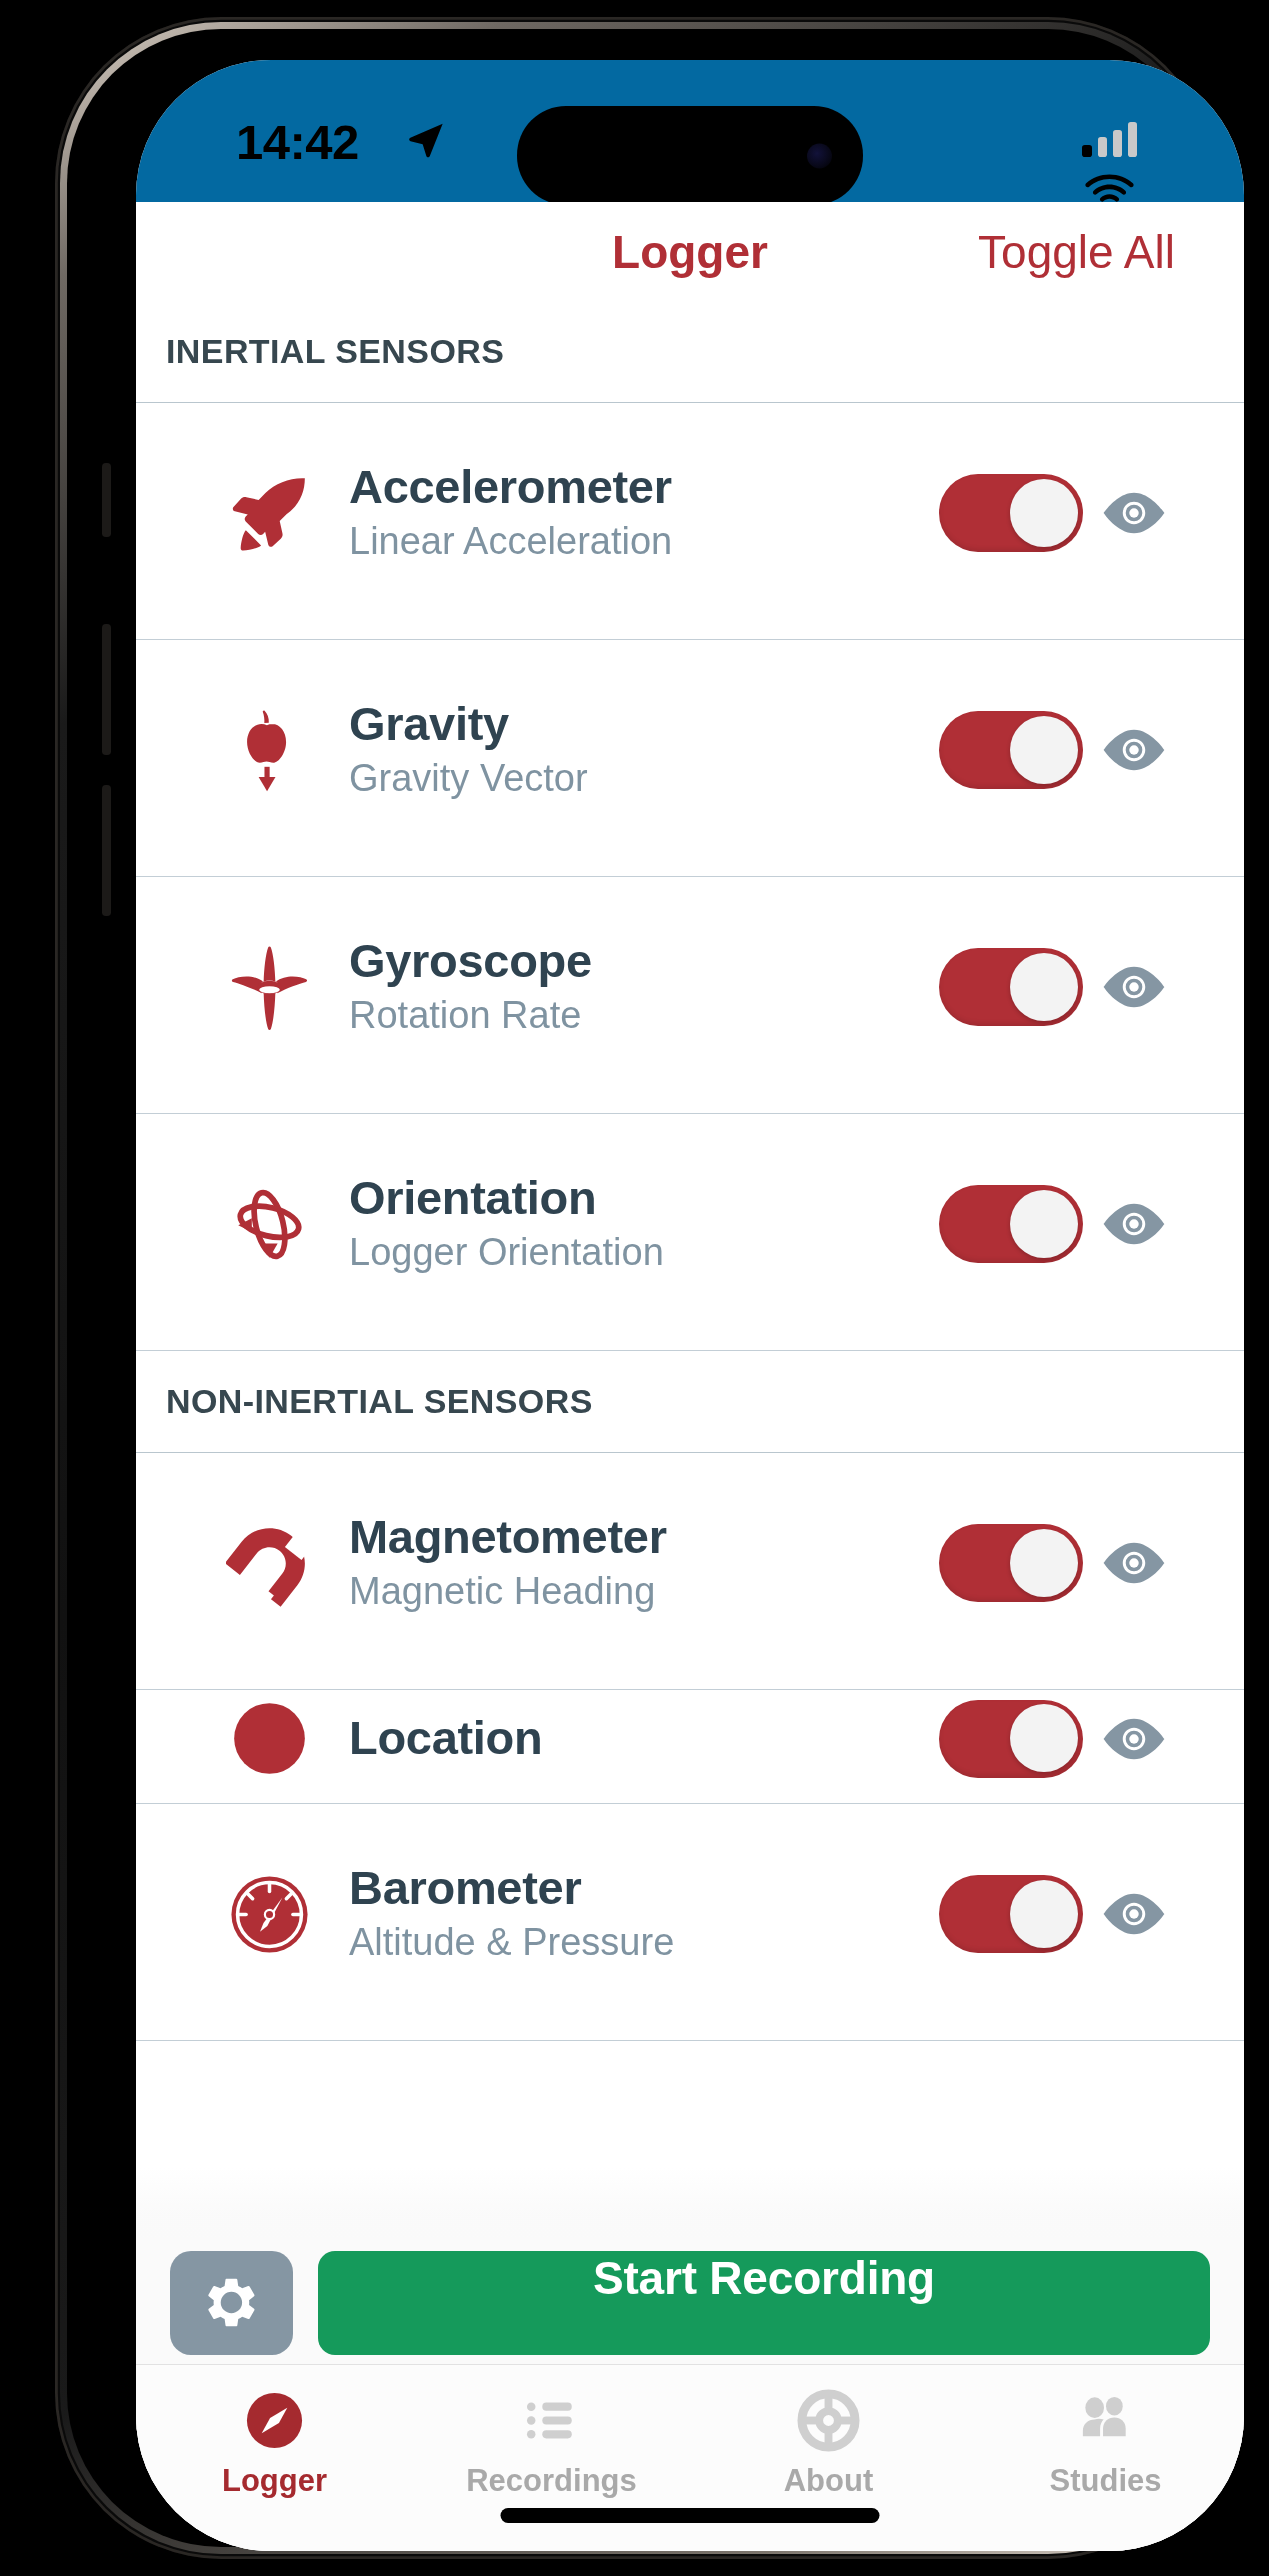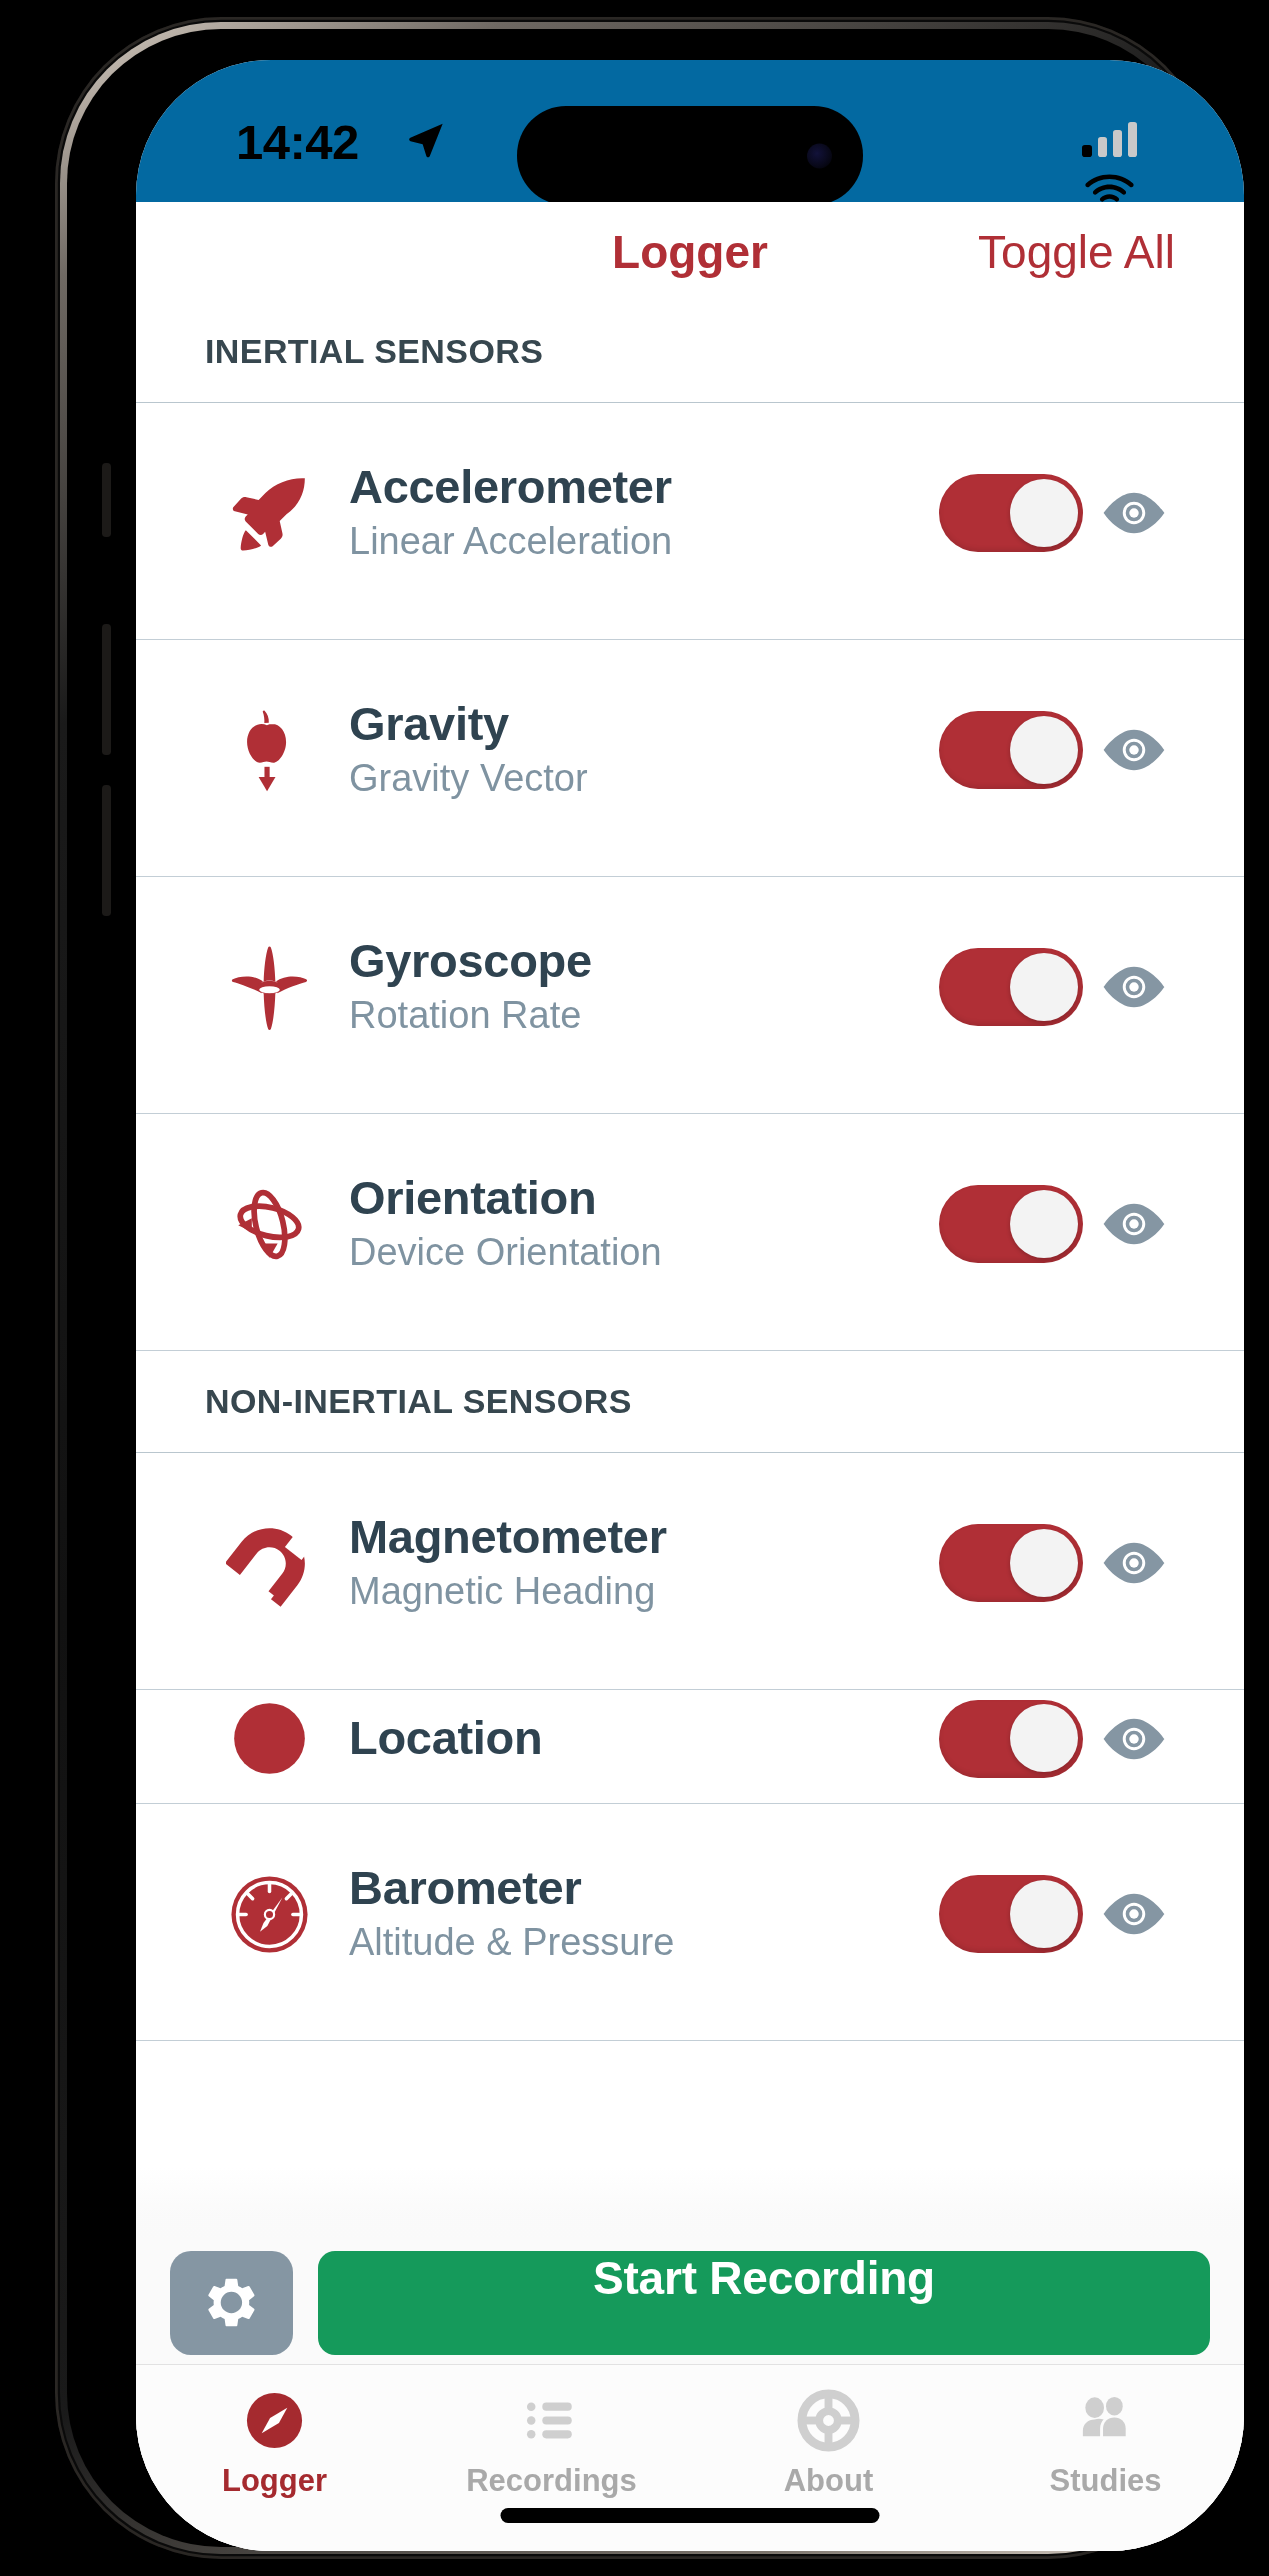--- a/index.html
+++ b/index.html
@@ -118,21 +118,21 @@
 
   
   #sensor-list {
     position: absolute; left: 0; top: 241px; right: 0;
     bottom: 0;
     background: #fff;
   }
   .section-header {
     height: 102px;
     display: flex; align-items: center;
-    padding-left: 69px;
+    padding-left: 30px;
     font-size: 34px; font-weight: 700;
     letter-spacing: 0.4px;
     color: #344css;
     color: #37474F;
     background: #fff;
     border-bottom: 1.9px solid #B9C6CE;
   }
   .sensor-row {
     height: 237px;
     display: flex; align-items: center;
@@ -348,21 +348,21 @@
       <g fill="none" stroke="#B02F36" stroke-width="4.2" stroke-linecap="round">
         <ellipse cx="32" cy="32" rx="10" ry="24" transform="rotate(-14 32 32)"></ellipse>
         <ellipse cx="32" cy="30" rx="22" ry="10.5" transform="rotate(14 32 30)"></ellipse>
       </g>
       <path fill="#B02F36" d="M32 56.5 26 46h12z"></path>
       <path fill="#B02F36" d="M9 32.5 19 27.4v10.2z"></path>
     </svg>
           </div>
           <div class="row-text">
             <div class="row-title">Orientation</div>
-            <div class="row-sub">Device Orientation</div>
+            <div class="row-sub">Logger Orientation</div>
           </div>
           <div class="row-toggle">
             <span class="knob"></span>
           </div>
           <div class="row-eye">
             <svg viewBox="0 0 64 40" width="72" height="46">
       <path fill="#8596A3" d="M32 2C17 2 5 20 5 20s12 18 27 18 27-18 27-18S47 2 32 2zm0 28c-5.5 0-10-4.5-10-10s4.5-10 10-10 10 4.5 10 10-4.5 10-10 10z"></path>
       <circle cx="32" cy="20" r="7.4" fill="#8596A3"></circle>
       <circle cx="32" cy="20" r="4.2" fill="#fff"></circle>
     </svg>

